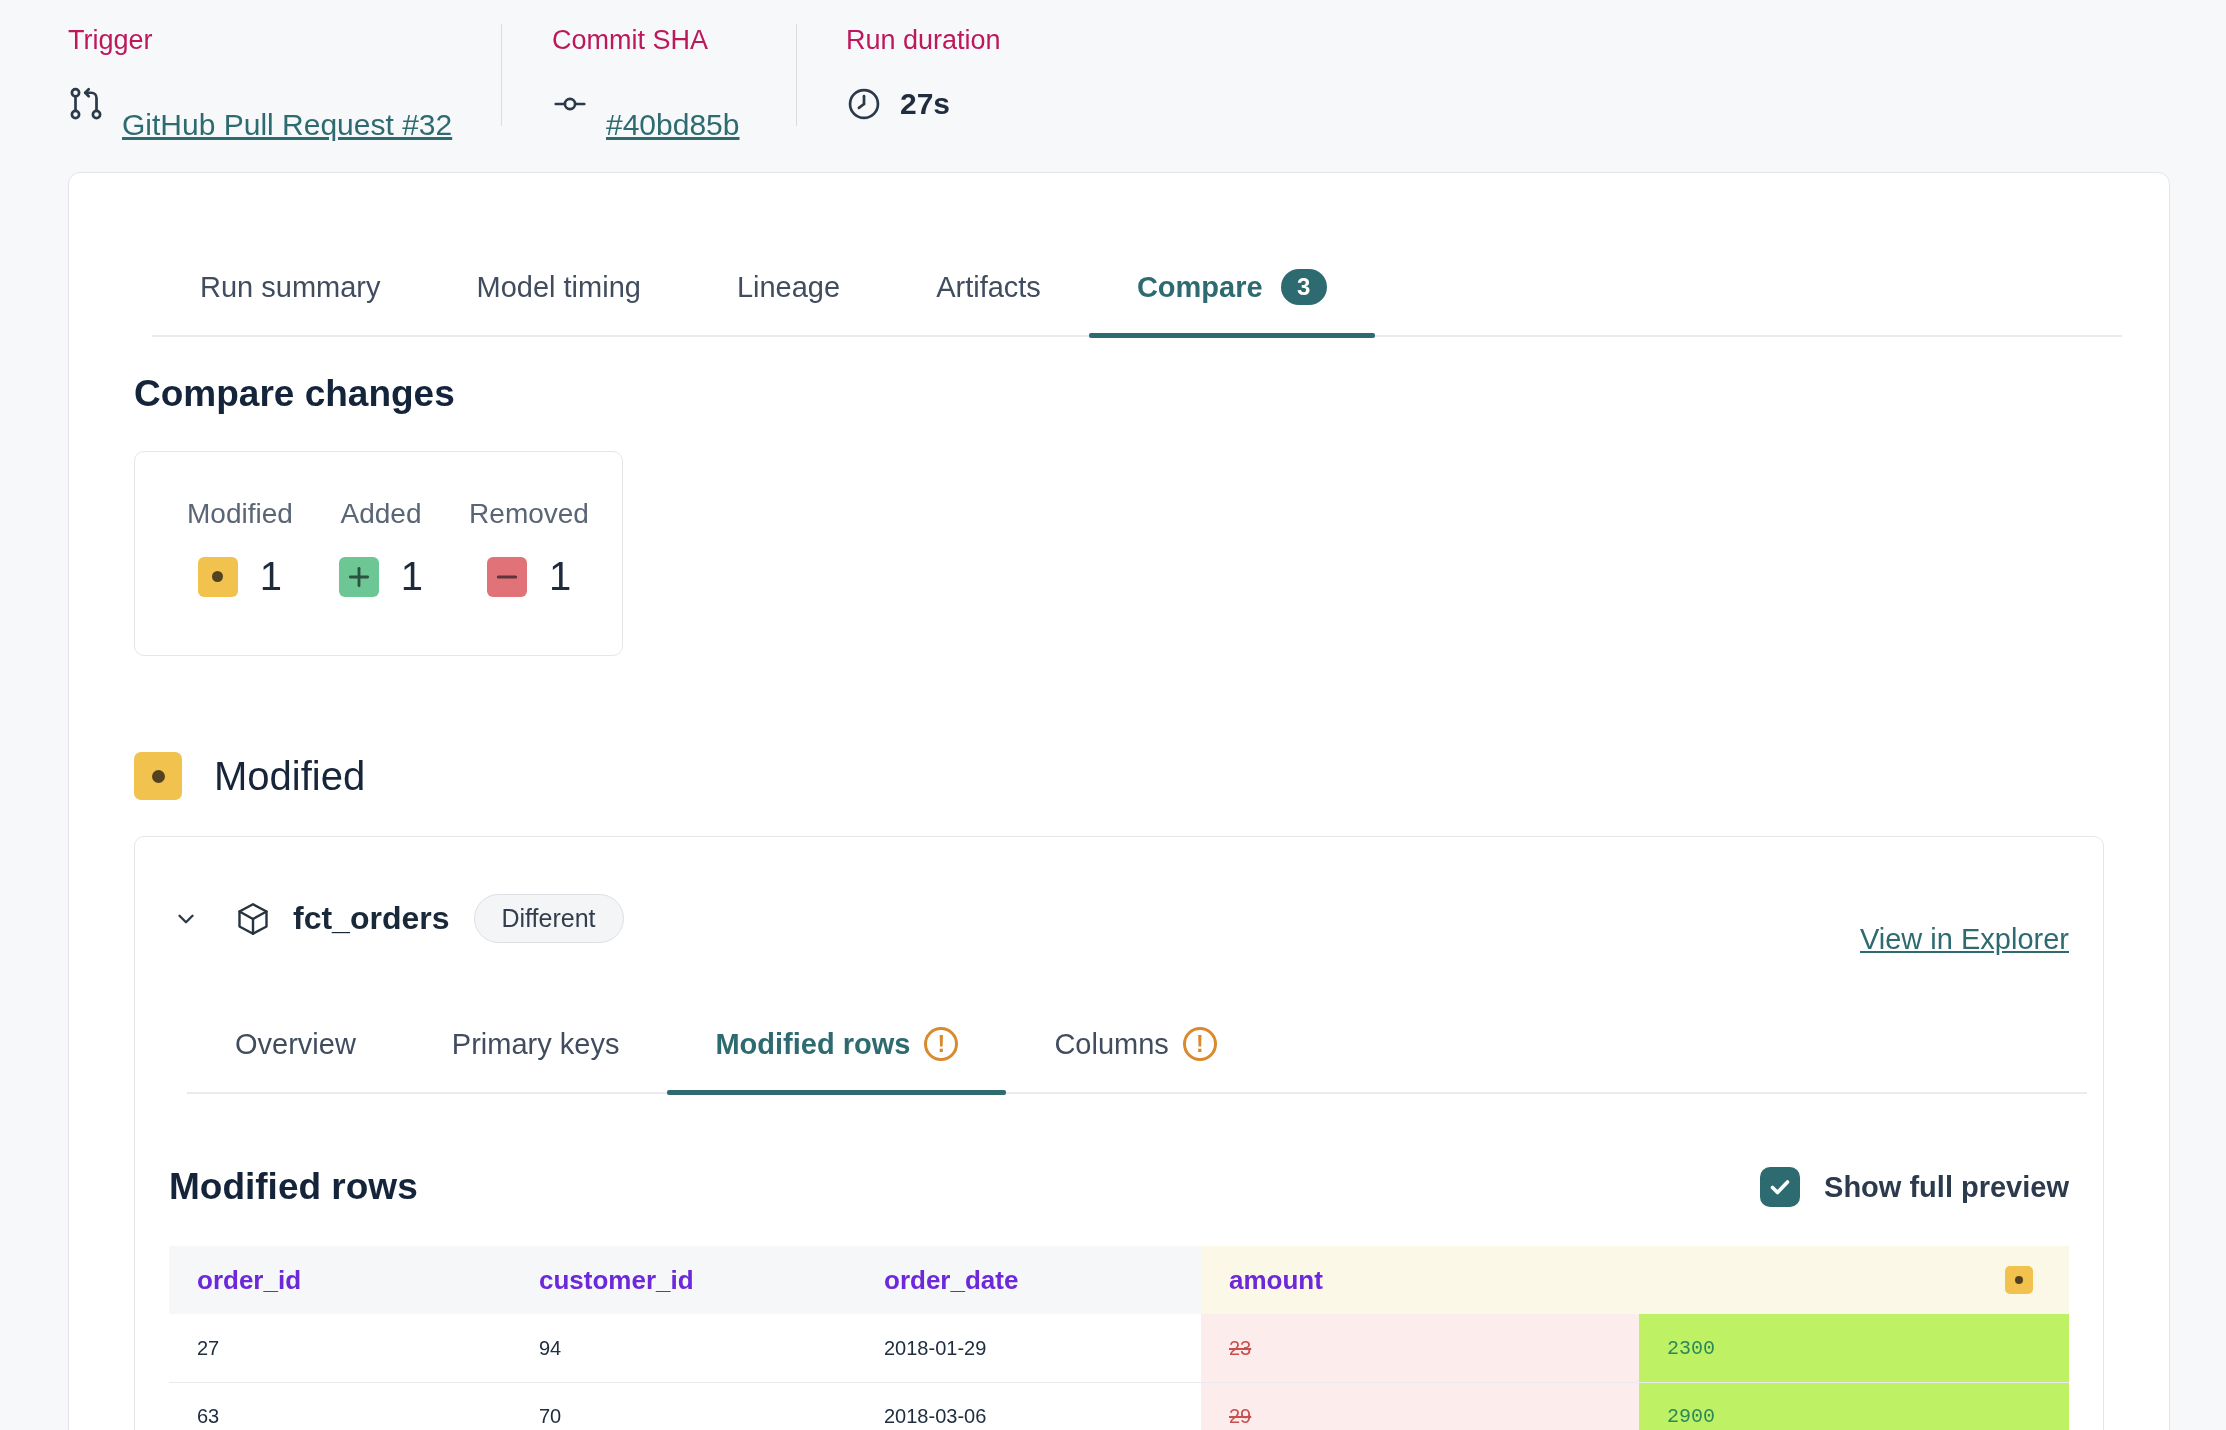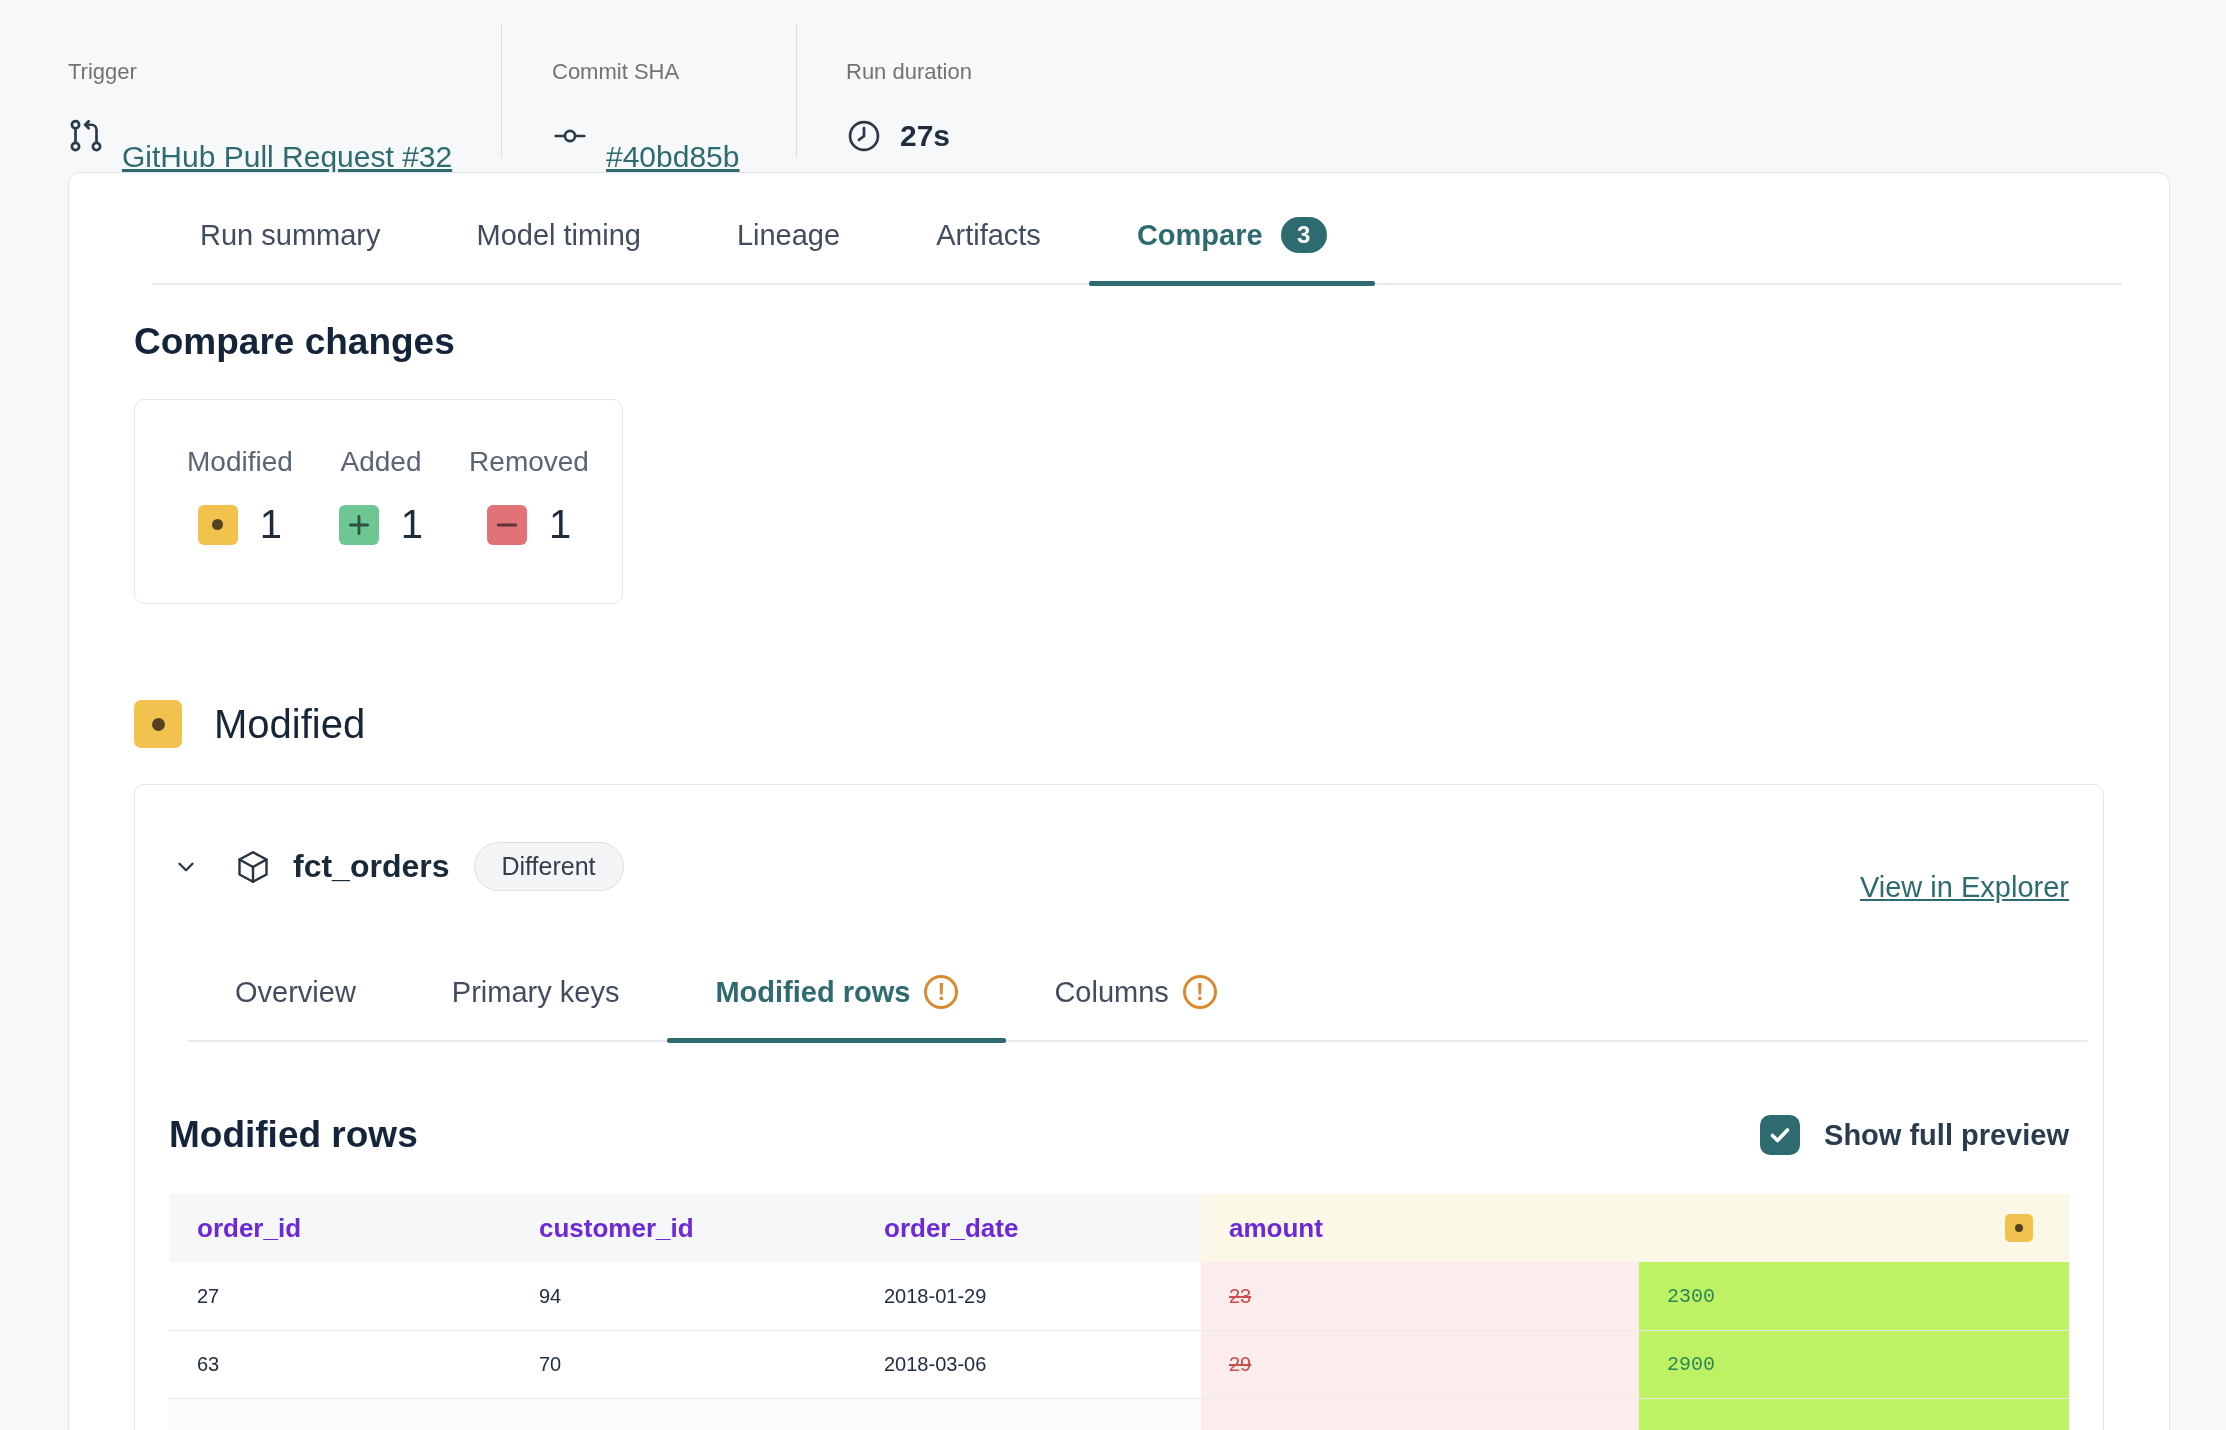--- a/index.html
+++ b/index.html
@@ -11,37 +11,37 @@
   }
   a { text-decoration:underline;margin-top:42px; }
 
   
   .topbar { position:absolute; top:24px; left:68px; display:flex; align-items:stretch; }
   .meta-item { display:flex; flex-direction:column; }
   .meta-item + .meta-item { border-left:1px solid #d9dce1; }
   .meta-item.m1 { width:433px; }
   .meta-item.m2 { width:295px; padding-left:50px; }
   .meta-item.m3 { padding-left:49px; }
-  .meta-label { font-size:22px; color:#737373; line-height:32px;margin-top:32px; }
+  .meta-label { font-size:27px; color:#be185d; line-height:32px; }
   .meta-value { margin-top:26px; display:flex; align-items:center; gap:18px; height:44px; }
   .meta-value a { font-size:30px; font-weight:500; color:#2e6b70; }
   .meta-plain { font-size:30px; font-weight:600; color:#1f2d3f; }
   .meta-ic { display:inline-flex; align-items:center; }
   .meta-ic svg { stroke:#2b3a4a; fill:none; stroke-width:1.8; stroke-linecap:round; stroke-linejoin:round; }
 
   
   .main-card {
     position:absolute; top:172px; left:68px; width:2102px; height:1320px;
     background:#fff; border:1px solid #e3e5e9; border-radius:12px;
   }
   .card-pad { padding:0 65px; }
 
   
   .tabs { display:flex; border-bottom:2px solid #e9ebee; position:relative; margin-left:18px; margin-right:-18px; }
-  .tabs.outer { margin-top:44px; }
+  .tabs.outer { margin-top:96px; }
   .tab {
     position:relative; padding:0 48px 30px 48px; font-size:29px; color:#414d5f;
     cursor:pointer; display:flex; align-items:center; line-height:36px; white-space:nowrap;
   }
   .tab.active { color:#2e6b70; font-weight:700; }
   .tab.active::after {
     content:""; position:absolute; left:0; right:0; bottom:-3px; height:5px;
     background:#2e6b70; border-radius:2px;
   }
   .tab-badge {

